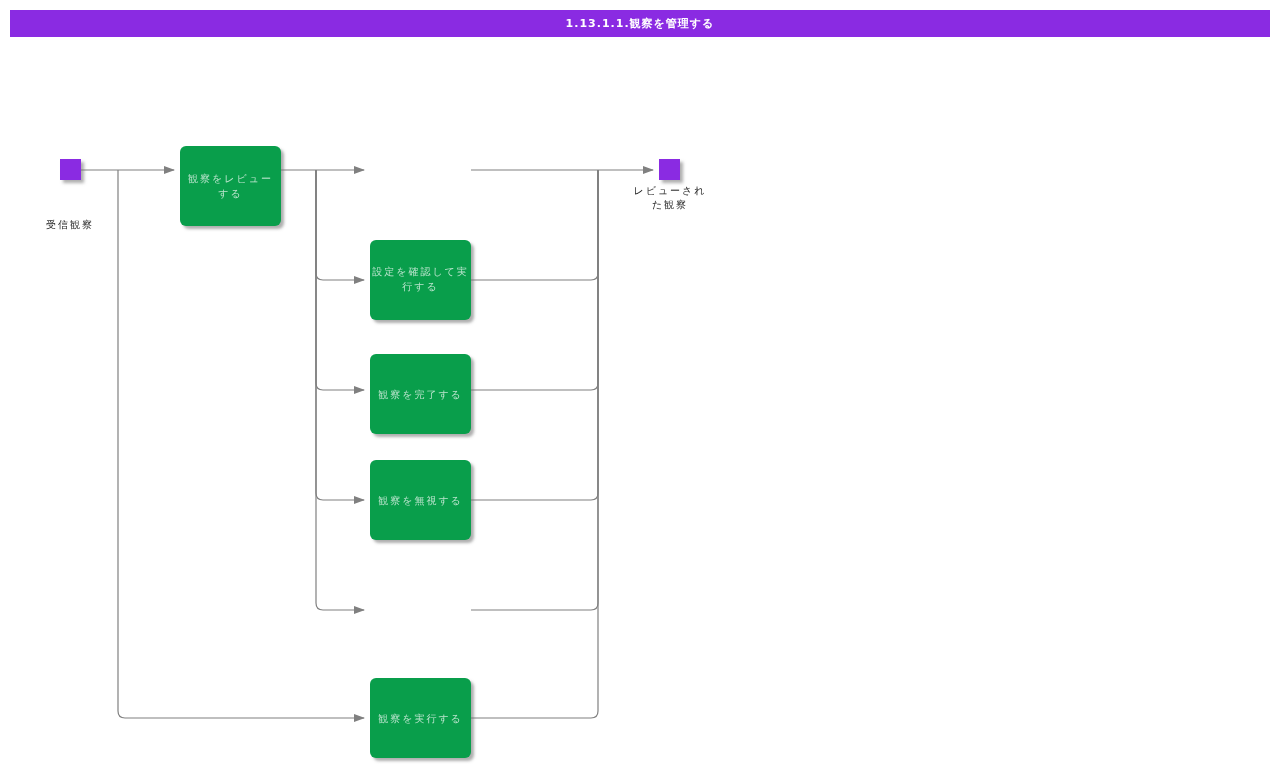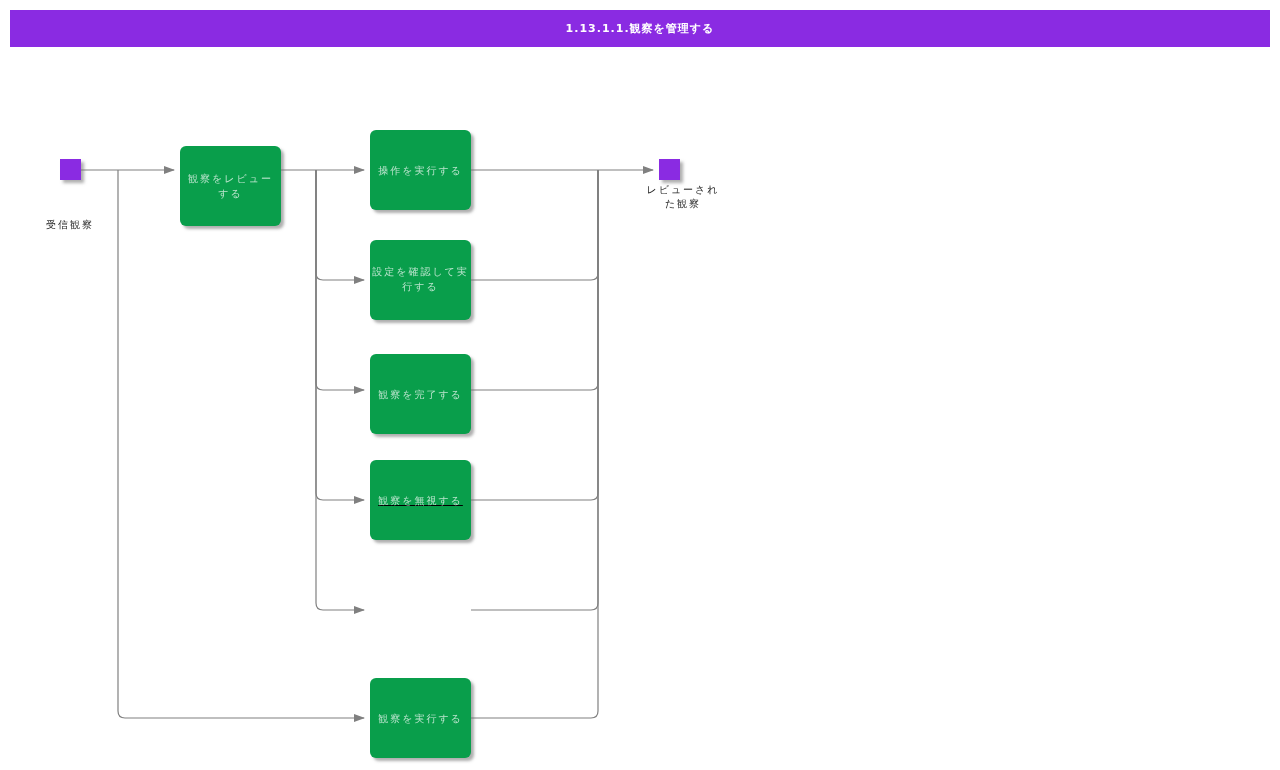--- a/index.html
+++ b/index.html
@@ -15,21 +15,21 @@
     width: 1280px; height: 770px;
   }
   svg.edges {
     position: absolute; left: 0; top: 0;
     width: 1280px; height: 770px;
     z-index: 1;
   }
   .title-bar {
     position: absolute;
     left: 10px; top: 10px;
-    width: 1260px; height: 37px;
+    width: 1260px; height: 27px;
     background: #8a2be2;
     display: flex; align-items: center; justify-content: center;
     z-index: 2;
   }
   .title-bar .title-text {
     color: #ffffff;
     font-size: 11px;
     font-weight: bold;
     letter-spacing: 1px;
     white-space: nowrap;
@@ -103,32 +103,29 @@
     <span class="title-text">1.13.1.1.観察を管理する</span>
   </div>
 
   <div class="event-square" style="left:60px; top:159px;"></div>
   <div class="event-label" style="left:34px; top:190px; width:72px;margin-top:28px;">受信観察</div>
 
   <div class="task-box" style="left:180px; top:146px;">
     <span class="task-label">観察をレビューする</span>
   </div>
 
-  <div class="task-box" style="left:370px; top:130px;">
-    <span class="task-label">操作を実行する</span>
-  </div>
   <div class="task-box" style="left:370px; top:240px;font-family:Liberation Mono, monospace;">
     <span class="task-label">設定を確認して実行する</span>
   </div>
   <div class="task-box" style="left:370px; top:354px;">
     <span class="task-label">観察を完了する</span>
   </div>
-  <div class="task-box" style="left:370px; top:460px;text-decoration:underline;">
+  <div class="task-box" style="left:370px; top:460px;">
     <span class="task-label">観察を無視する</span>
   </div>
   <div class="task-box" style="left:370px; top:678px;justify-content:center;">
     <span class="task-label">観察を実行する</span>
   </div>
 
   <div class="event-square" style="left:659px; top:159px;"></div>
-  <div class="event-label" style="left:646px; top:184px; width:74px;font-family:Liberation Mono, monospace;">レビューされた観察</div>
+  <div class="event-label" style="left:633px; top:184px; width:74px;">レビューされた観察</div>
 
 </div>
 
 </body></html>

